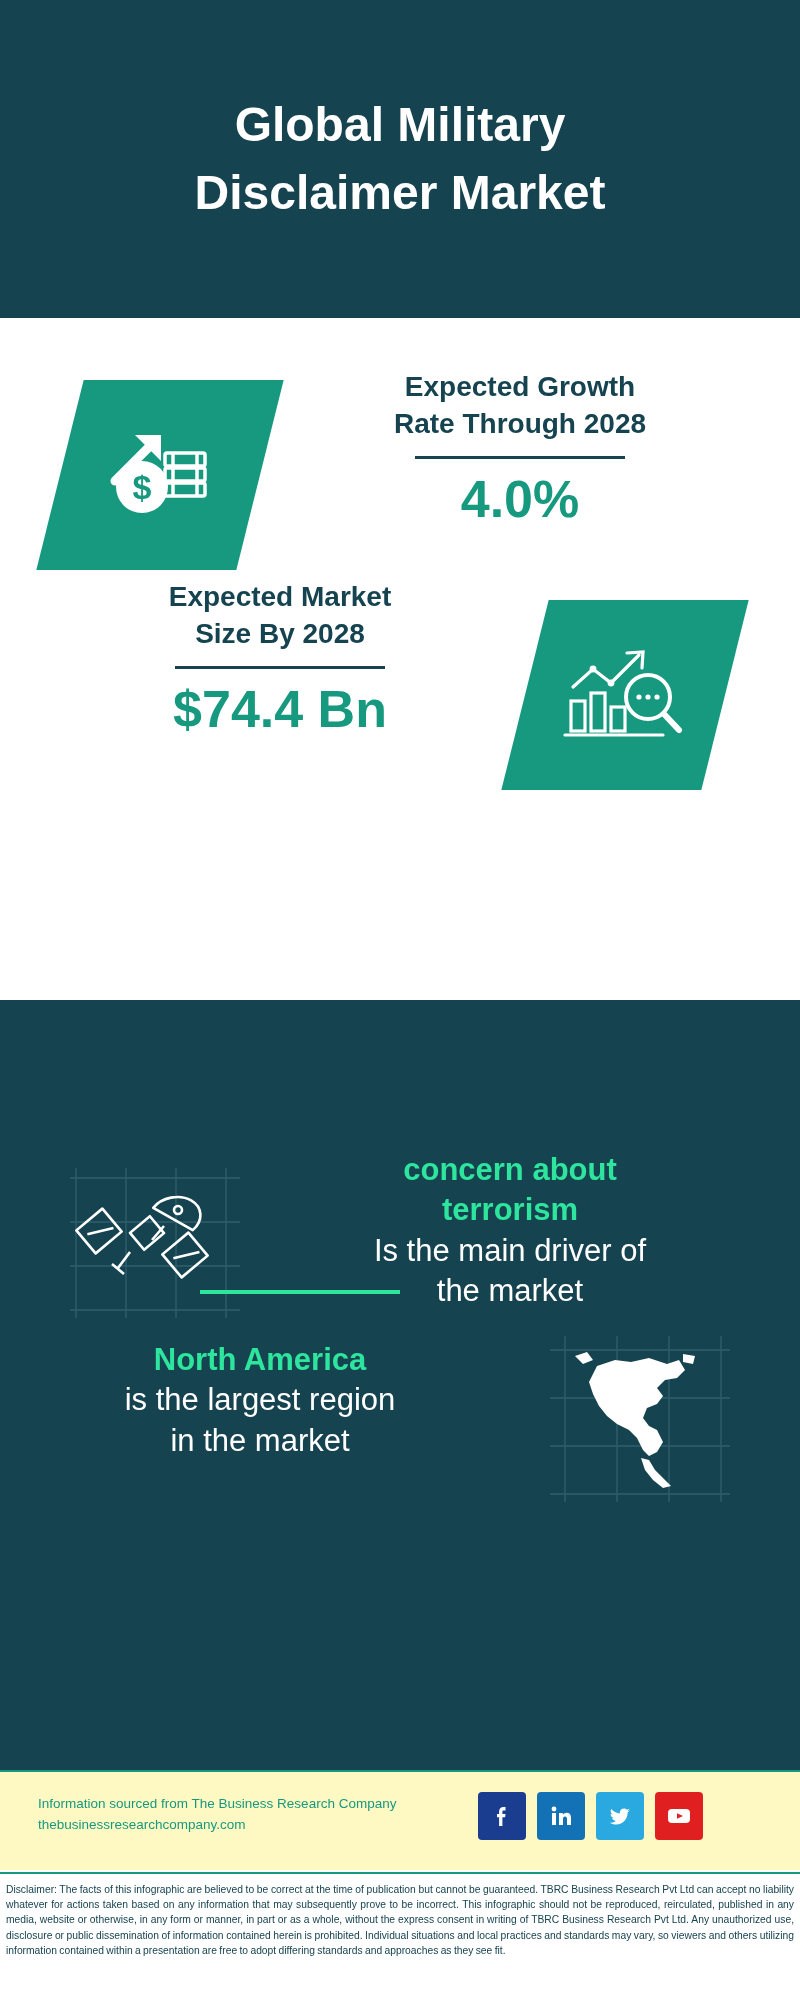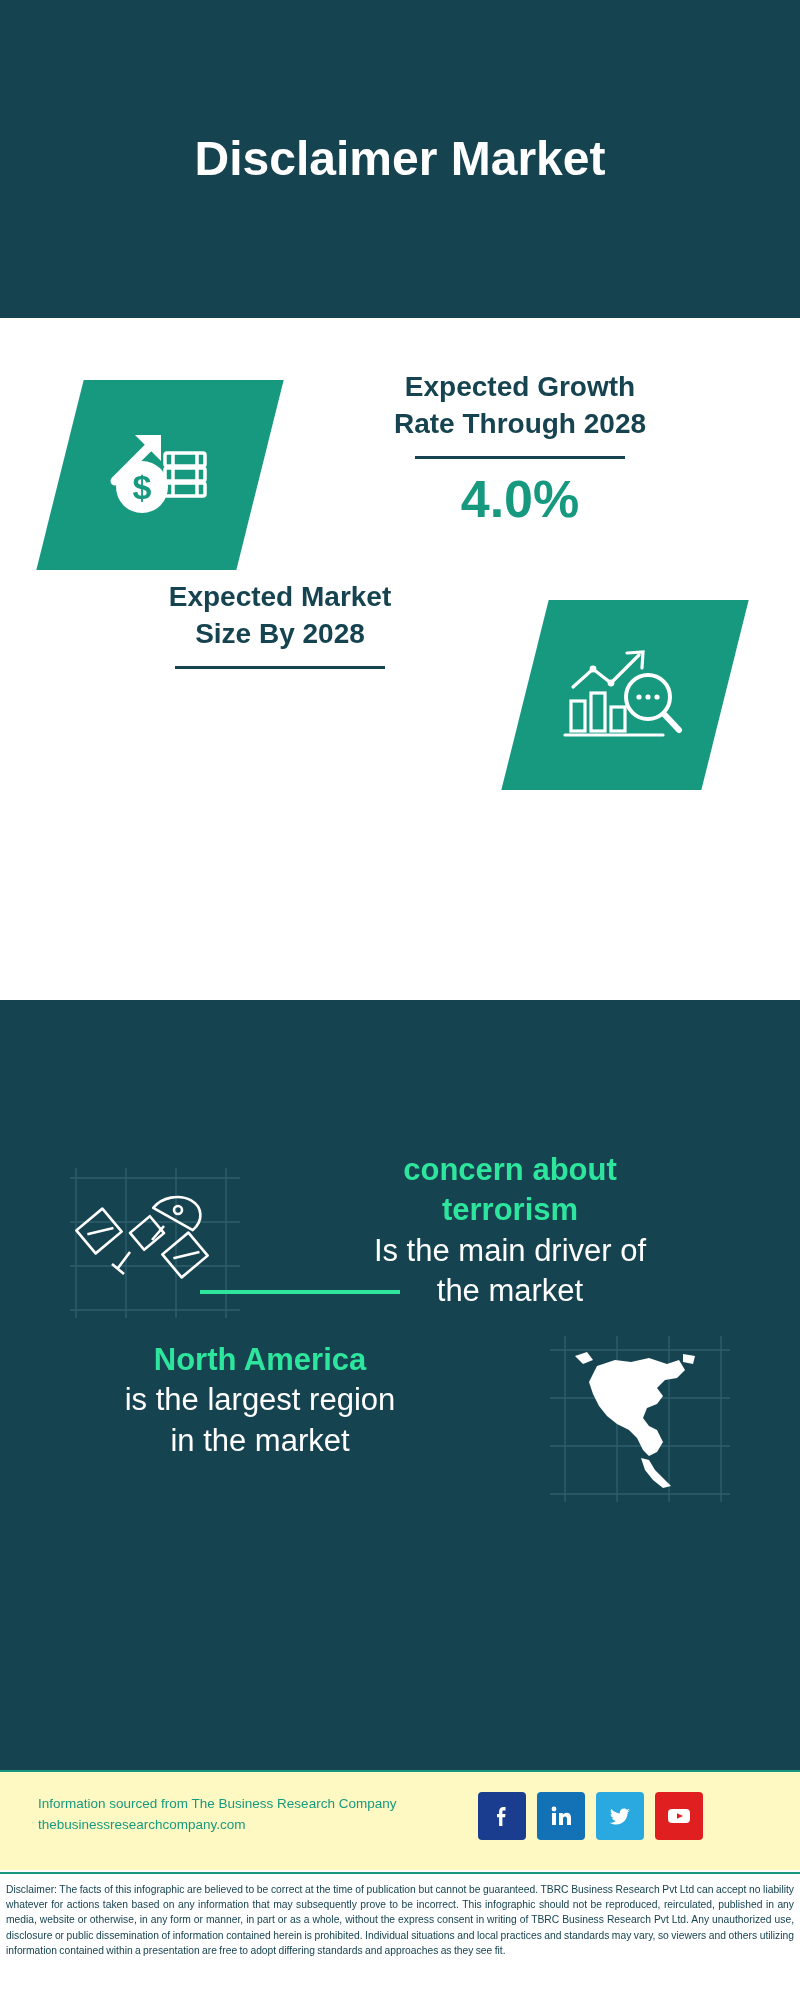--- a/index.html
+++ b/index.html
@@ -150,20 +150,21 @@
   }
   .skew-svg { display: block; }
 </style>
 </head>
 <body>
 
 <div class="page">
 
   <div class="header">
     <div class="header-title">
+      <div>Global Military</div>
       <div>Disclaimer Market</div>
     </div>
   </div>
 
   <div class="mid">
 
     <div class="block1">
       <div class="para-badge badge1">
         <div class="icon-wrap">
           <svg width="130" height="120" viewBox="0 0 130 120" class="skew-svg">
@@ -194,20 +195,21 @@
         <div class="rule"></div>
         <div class="bigval">4.0%</div>
       </div>
     </div>
 
     <div class="block2">
       <div class="block2-text">
         <div class="kicker">Expected Market</div>
         <div class="kicker">Size By 2028</div>
         <div class="rule"></div>
+        <div class="bigval">$74.4 Bn</div>
       </div>
       <div class="para-badge badge2">
         <div class="icon-wrap">
           <svg width="140" height="120" viewBox="0 0 140 120" class="skew-svg">
             <g fill="none" stroke="#ffffff" stroke-width="3.2" stroke-linecap="round">
 
               <polyline points="18,52 38,34 56,48 84,20"></polyline>
               <polyline points="72,18 88,17 87,33"></polyline>
 
               <rect x="16" y="66" width="14" height="30"></rect>

